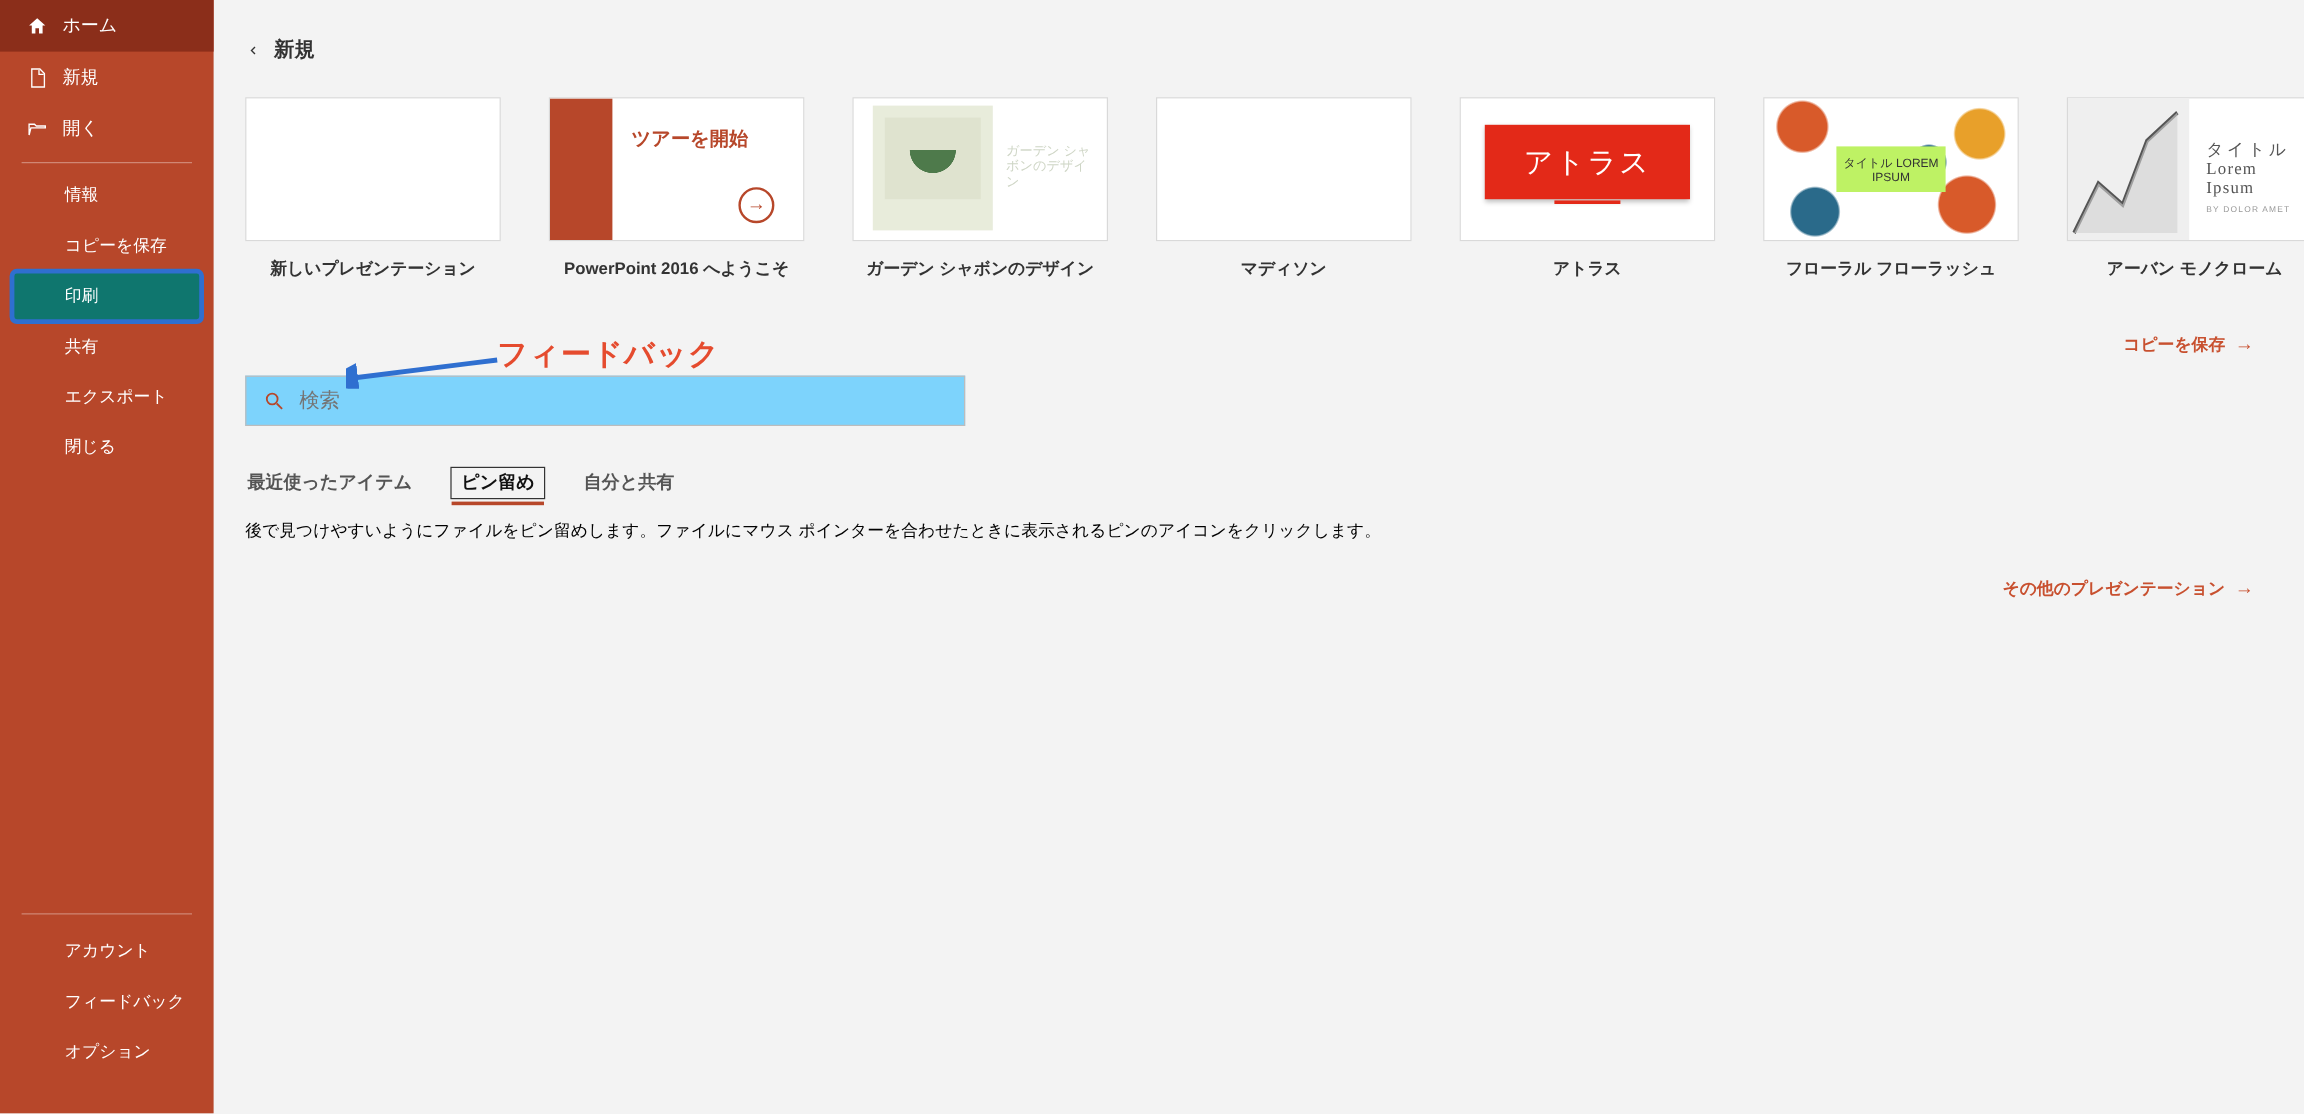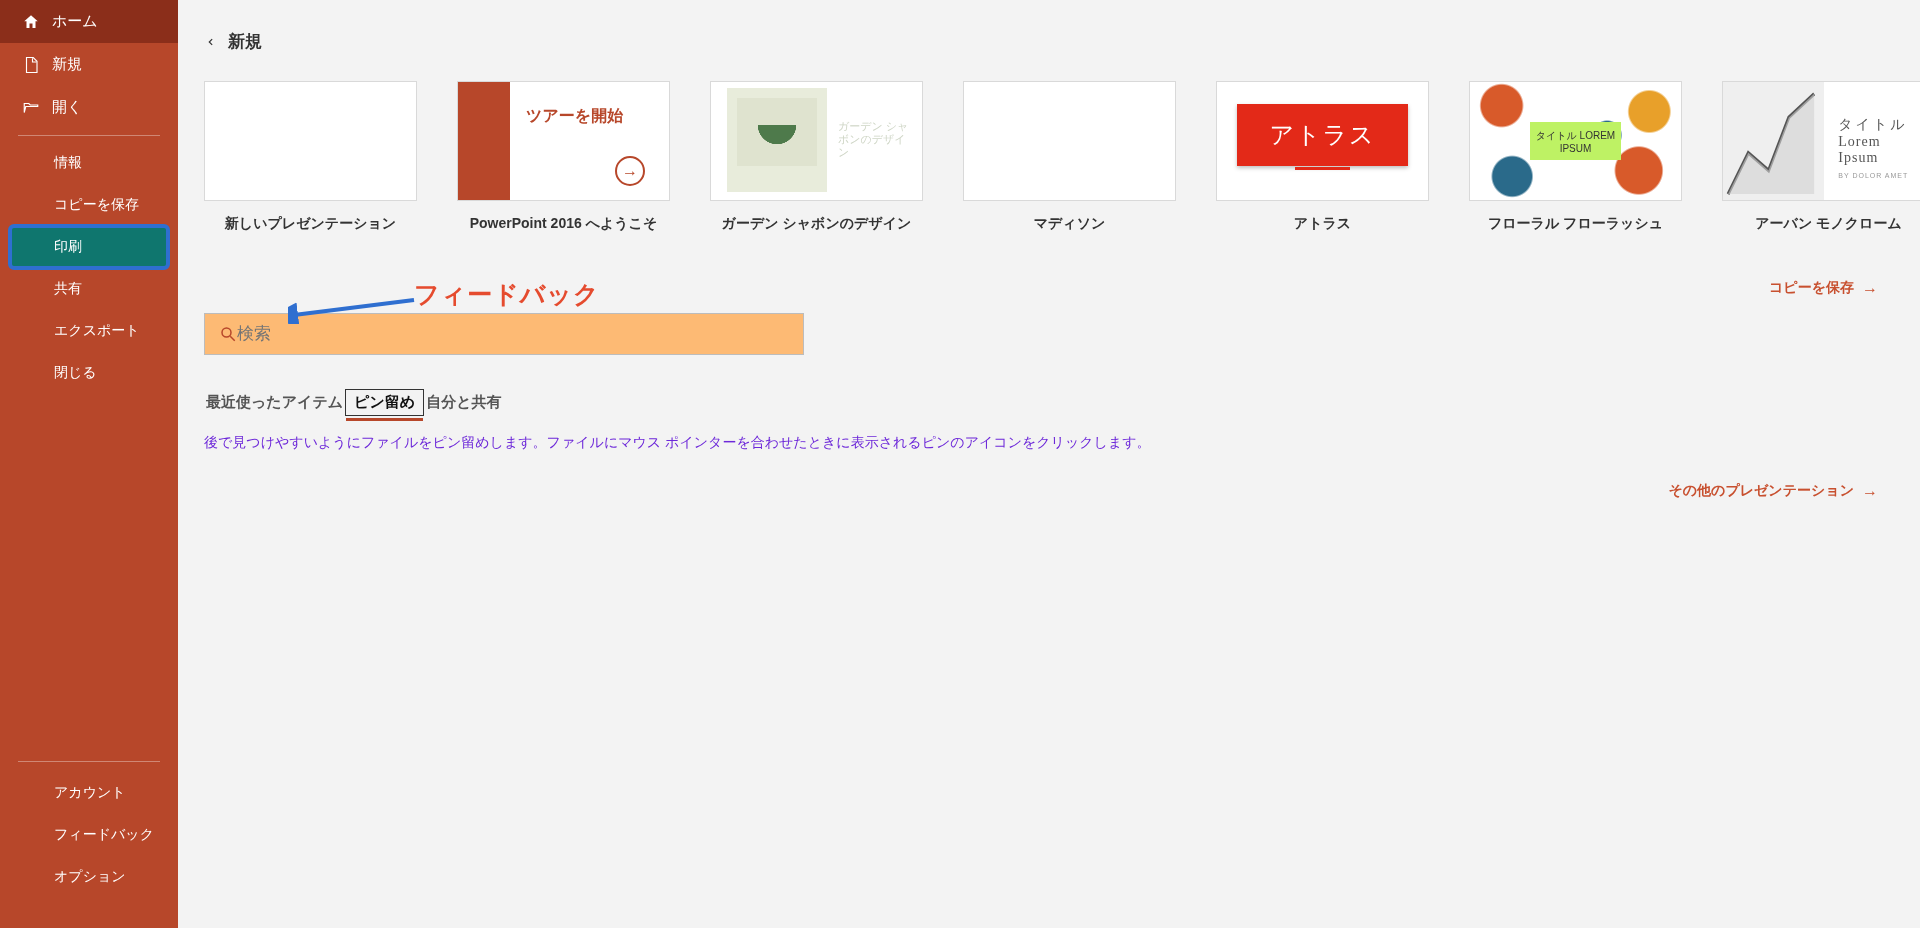--- a/index.html
+++ b/index.html
@@ -62,30 +62,30 @@
   .t-urban .left svg { position:absolute; inset:0; width:100%; height:100%; }
   .t-urban .right { width:52%; padding:34px 12px 0 14px; }
   .t-urban .right .a { font-size:14px; letter-spacing:3px; color:#555; font-family: serif; }
   .t-urban .right .b { font-size:14px; letter-spacing:1px; color:#555; font-family:serif; }
   .t-urban .right .c { font-size:7px; color:#999; margin-top:6px; letter-spacing:1px; }
 
   .themes-link-row { display:flex; justify-content:flex-end; margin:46px 40px 16px 0; }
   .link-orange { color:#c8502f; font-size:14px; font-weight:600; display:flex; align-items:center; gap:8px; cursor:pointer; }
   .link-orange .arrow { font-size:16px; }
 
-  .searchbar { width:600px; height:42px; border:1px solid #bcbcbc; background:#fdba74; display:flex; align-items:center; padding:0 14px; gap:0; margin-bottom:34px; }
+  .searchbar { width:600px; height:42px; border:1px solid #bcbcbc; background:#7dd3fc; display:flex; align-items:center; padding:0 14px; gap:12px; margin-bottom:34px; }
   .searchbar svg { width:18px; height:18px; fill:#b7472a; }
   .searchbar input { border:none; outline:none; flex:1; font-size:17px; background:transparent; }
 
-  .tabs { display:flex; font-size:15px; font-weight:600; color:#555; margin-bottom:18px; }
+  .tabs { display:flex; gap:30px; font-size:15px; font-weight:600; color:#555; margin-bottom:18px; }
   .tab { padding:4px 2px; cursor:pointer; }
   .tab.active { color:#111; border:1px solid #333; padding:3px 8px; position:relative; }
   .tab.active::after { content:""; position:absolute; left:0; right:0; bottom:-6px; height:3px; background:#b7472a; }
 
-  .hint { font-size:14px; color:#6d28d9; }
+  .hint { font-size:14px; color:#000000; }
 
   .pres-link-row { display:flex; justify-content:flex-end; margin:30px 40px 0 0; }
 
   
   .callout { position:absolute; left:236px; top:278px; color:#e54b2e; font-weight:bold; font-size:25px; letter-spacing:1px; pointer-events:none; }
   .callout-arrow { position:absolute; left:110px; top:296px; pointer-events:none; }
 </style>
 </head>
 <body>
 

